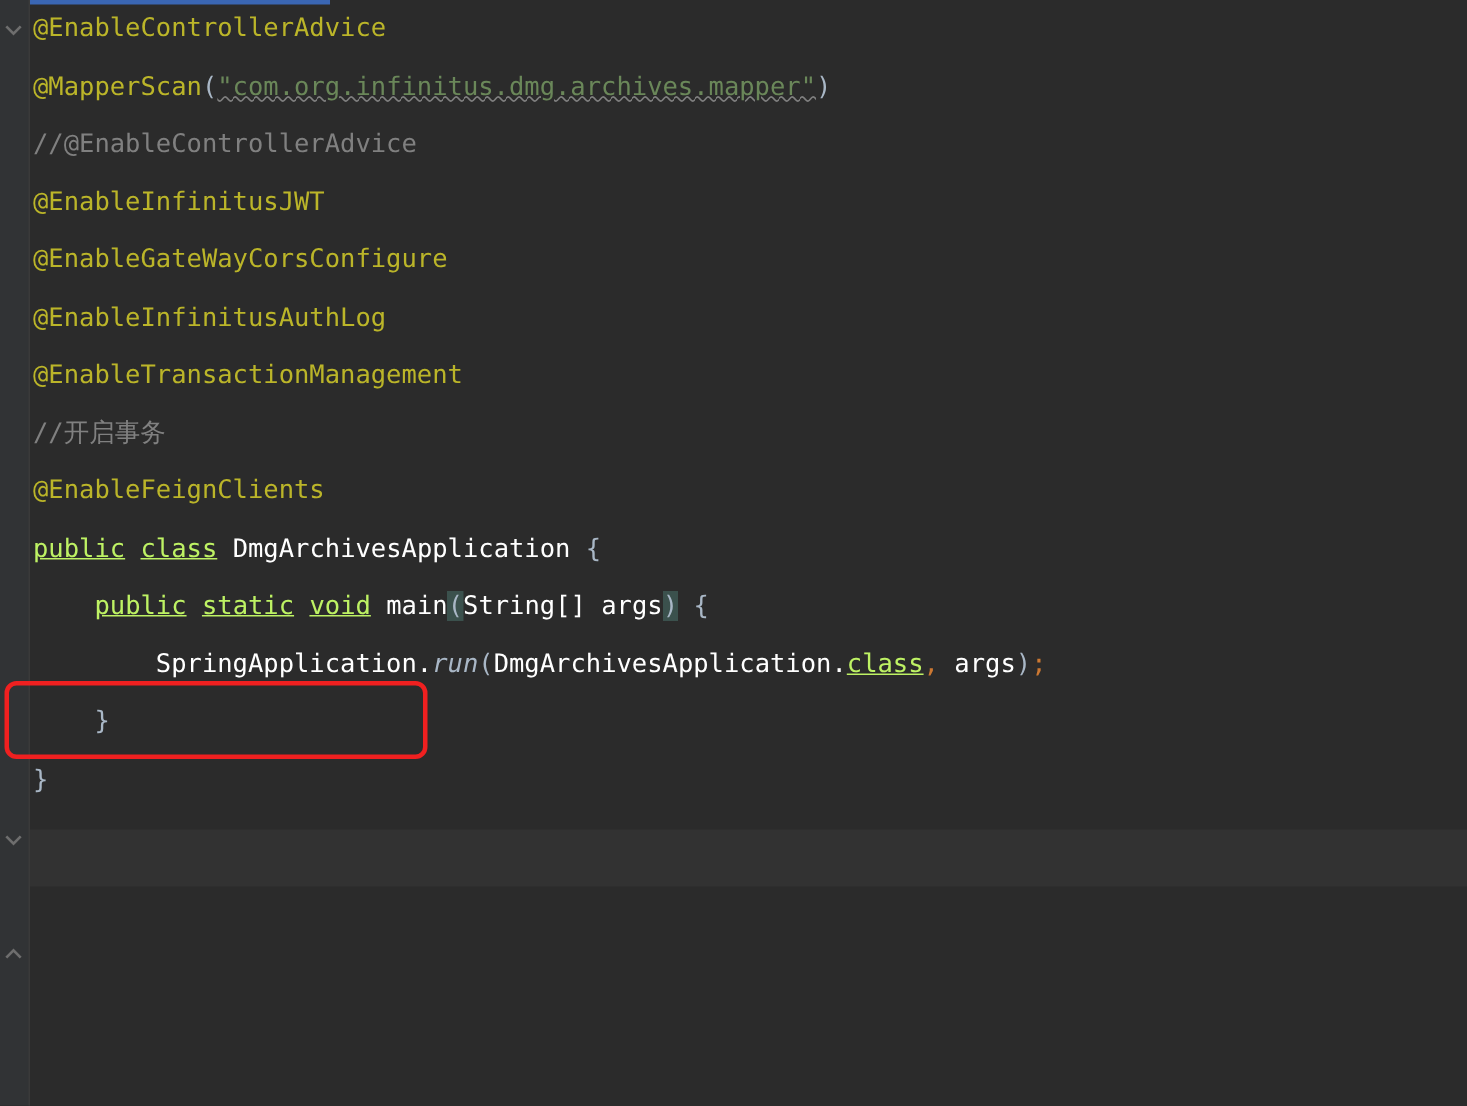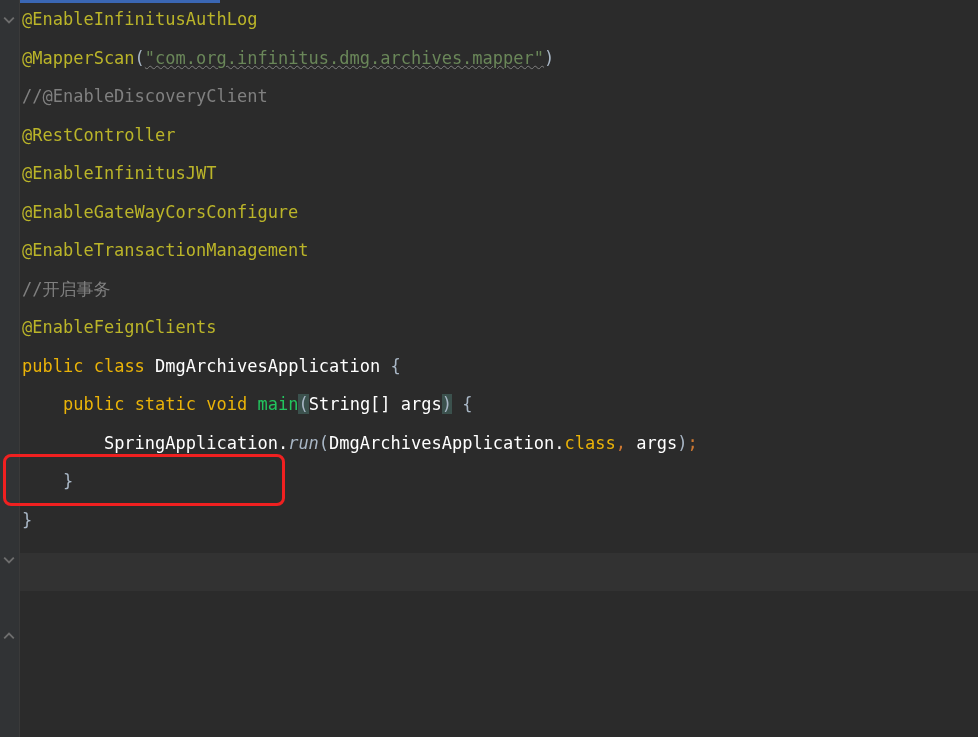--- a/index.html
+++ b/index.html
@@ -34,22 +34,22 @@
     position: absolute;
     left: 20px;
     top: 0;
     right: 0;
     padding-left: 0;
   }
   .line { white-space: pre; padding-left: 2px; }
   .annotation { color: #bbb529; }
   .string { color: #6a8759; }
   .comment { color: #808080; }
-  .keyword { color: #eab308; }
-  .method-def { color: #22c55e; }
+  .keyword { color: #bef264; text-decoration: underline; }
+  .method-def { color: #ffffff; }
   .method-call-italic { color: #a9b7c6; font-style: italic; }
   .text { color: #ffffff; }
   .paren { color: #a9b7c6; }
   .brace { color: #a9b7c6; }
   .punct { color: #cc7832; }
   .semi { color: #cc7832; }
   .match-paren { background: #3b514d; }
   .current-line-bg {
     position: absolute;
     left: 20px;
@@ -96,33 +96,33 @@
     <svg viewBox="0 0 10 10">
         <path d="M1 7 L5 3 L9 7" stroke="#6e6e6e" stroke-width="1.5" fill="none"></path>
       </svg>
   </div>
 </div>
 
 <div class="current-line-bg"></div>
 
 <div class="code-area">
 
-  <div class="line"><span class="annotation">@EnableInfinitusAuthLog</span></div>
+  <div class="line"><span class="annotation">@EnableControllerAdvice</span></div>
 
   <div class="line"><span class="annotation">@MapperScan</span><span class="paren">(</span><span class="string string-underline">"com.org.infinitus.dmg.archives.mapper"</span><span class="paren">)</span></div>
 
-  <div class="line"><span class="comment">//@EnableDiscoveryClient</span></div>
+  <div class="line"><span class="comment">//@EnableControllerAdvice</span></div>
 
-  <div class="line"><span class="annotation">@RestController</span></div>
 
 
   <div class="line"><span class="annotation">@EnableInfinitusJWT</span></div>
 
   <div class="line"><span class="annotation">@EnableGateWayCorsConfigure</span></div>
 
+  <div class="line"><span class="annotation">@EnableInfinitusAuthLog</span></div>
 
 
 
   <div class="line"><span class="annotation">@EnableTransactionManagement</span></div>
 
   <div class="line"><span class="comment">//开启事务</span></div>
 
   <div class="line"><span class="annotation">@EnableFeignClients</span></div>
 
   <div class="line"><span class="keyword">public</span><span class="text"> </span><span class="keyword">class</span><span class="text"> </span><span class="text">DmgArchivesApplication</span><span class="brace"> {</span></div>

